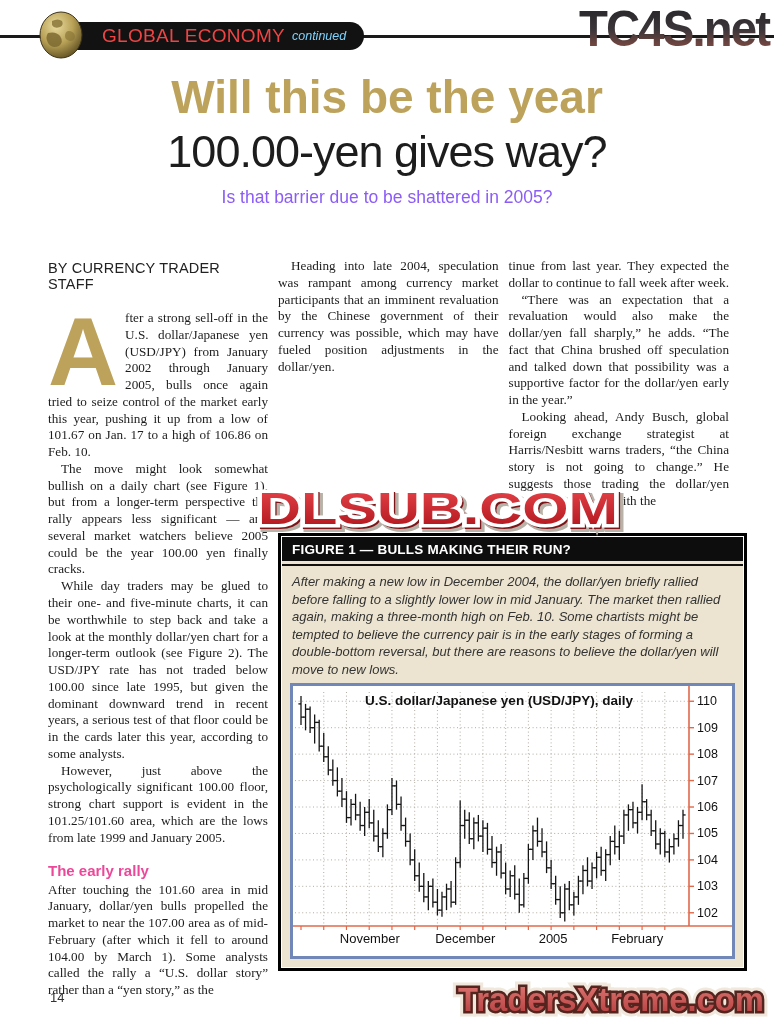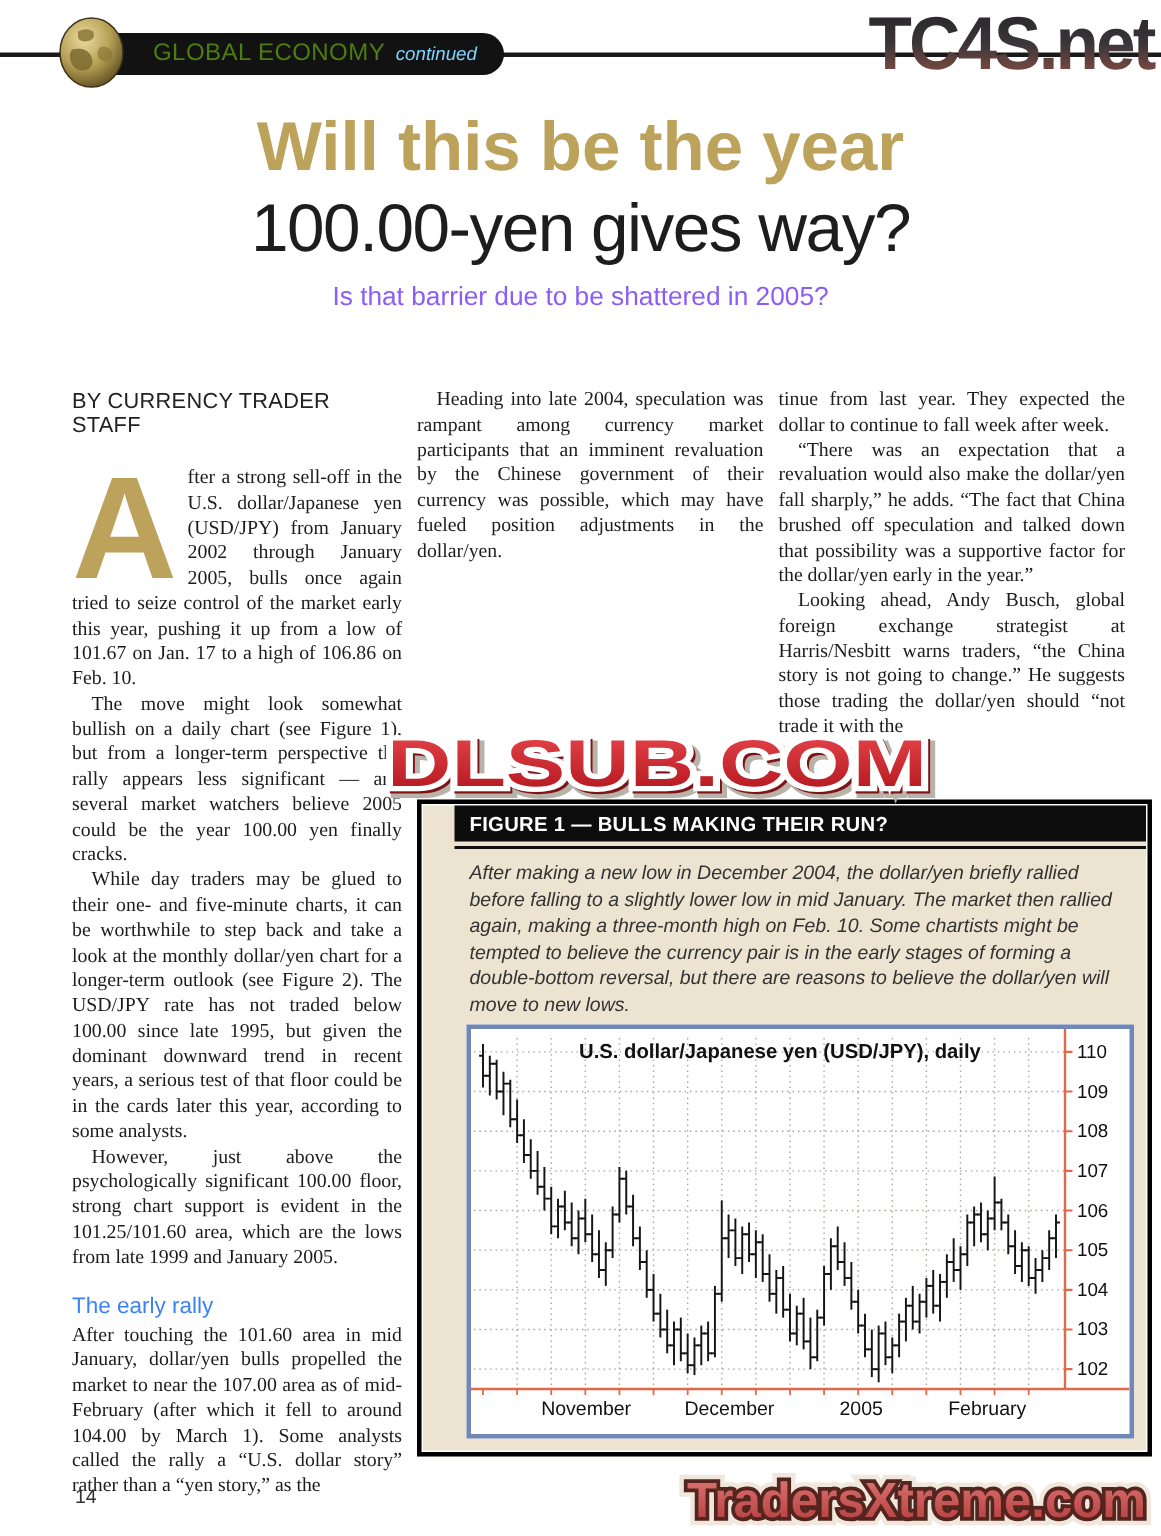--- a/index.html
+++ b/index.html
@@ -6,21 +6,21 @@
   body{
     width:774px;height:1024px;position:relative;background:#ffffff;overflow:hidden;
     font-family:"Liberation Sans",sans-serif;
   }
   
   .page-line{position:absolute;left:0;top:35px;width:774px;height:3px;background:#1a1a1a;z-index:1;}
   .banner{
     position:absolute;left:56px;top:22px;height:28px;z-index:2;background:#121212;border-radius:15px;
     display:flex;align-items:center;padding:0 18px 0 46px;white-space:nowrap;
   }
-  .banner .sec{color:#4d7c0f;font-size:16px;font-weight:500;letter-spacing:.3px;}
+  .banner .sec{color:#ef4444;font-size:19px;font-weight:500;letter-spacing:.3px;}
   .banner .cont{color:#7dd3fc;font-size:12.5px;font-style:italic;margin-left:7px;}
   .globe{position:absolute;left:38px;top:9px;z-index:3;}
   .wm-tc4s{position:absolute;left:576px;top:0;z-index:4;}
   
   .title-block{position:absolute;left:0;top:74px;width:774px;text-align:center;z-index:5;}
   .t1{font-size:46px;font-weight:bold;color:#bda25c;letter-spacing:0;line-height:1;}
   .t2{font-size:45px;font-weight:400;color:#1d1d1d;letter-spacing:-1px;line-height:1;margin-top:9px;}
   .sub1{font-size:17.5px;color:#222;margin-top:18px;}
   .sub2{font-size:17.5px;color:#8b5cf6;margin-top:13px;}
   
@@ -28,24 +28,24 @@
   .col1{width:220px;flex:none;}
   .col-right{flex:1;display:flex;flex-direction:column;}
   .cols23{display:flex;gap:10px;height:272px;overflow:hidden;padding-right:18px;}
   .cols23 > div{flex:1;}
   .byline{font-size:14.5px;color:#222;letter-spacing:.2px;margin:2px 0 18px;}
   .art p{margin:0;text-align:justify;font-family:"Liberation Serif",serif;
          font-size:13.2px;line-height:1.27;color:#1c1c1c;}
   .art p.ind{text-indent:13px;}
   .dropcap{float:left;color:#bda25c;font-family:"Liberation Sans",sans-serif;font-weight:bold;
            font-size:97px;line-height:.76;margin:5px 7px 0 0;}
-  .subhead{font-size:15px;font-weight:normal;color:#3b82f6;margin:15px 0 3px;}
+  .subhead{font-size:15px;font-weight:bold;color:#ec4899;margin:15px 0 3px;}
   
   .figure{margin-top:3px;height:438px;box-sizing:border-box;border:3px solid #000;
-          background:#ece4d0;box-shadow:inset 0 0 0 1px #fff;overflow:hidden;padding-left:21px;}
+          background:#ece4d0;box-shadow:inset 0 0 0 1px #fff;overflow:hidden;}
   .fig-header{background:#0d0d0d;color:#fff;font-size:13.5px;font-weight:bold;
               letter-spacing:.2px;padding:5px 10px 4px;margin:1px;}
   .fig-rule{height:2px;background:#111;margin:3px 1px 0;}
   .fig-caption{font-style:italic;font-size:13px;line-height:1.35;color:#333;padding:7px 11px 3px;}
   .chart-box{margin:2px 9px 0;border:3px solid #7087b8;background:#fff;font-size:0;}
   .fig-source{font-size:13px;color:#222;padding:6px 10px 0;}
   
   .pagenum{position:absolute;left:50px;top:990px;font-size:13px;color:#333;z-index:5;}
   .wm-dlsub{position:absolute;left:248px;top:482px;z-index:50;}
   .wm-traders{position:absolute;left:450px;top:979px;z-index:50;}

